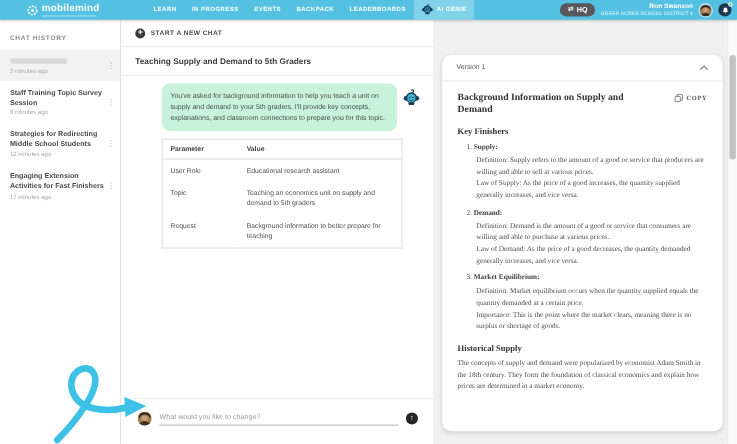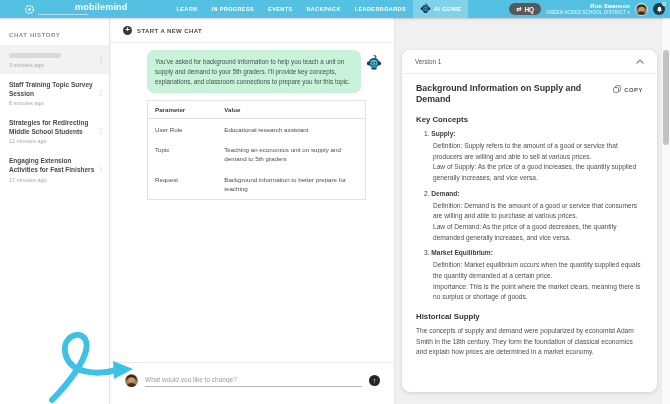--- a/index.html
+++ b/index.html
@@ -13,21 +13,21 @@
   *{margin:0;padding:0;box-sizing:border-box;}
   body{font-family:"Liberation Sans",sans-serif;background:#fff;}
   .app{position:relative;width:670px;height:404px;overflow:hidden;background:#fff;}
 
   
   .navbar{position:absolute;top:0;left:0;right:0;height:18px;background:var(--navbar_bg);
     display:flex;align-items:center;z-index:30;box-shadow:0 1px 2px rgba(0,0,0,.18);}
   .brand{display:flex;align-items:center;gap:3px;margin-left:24px;cursor:pointer;}
   .brand-icon svg{display:block;}
   .brand-txt{display:flex;flex-direction:column;}
-  .brand-name{color:#fff;font-size:9px;font-weight:700;letter-spacing:.2px;line-height:9px;margin-left:37px;}
+  .brand-name{color:#fff;font-size:9px;font-weight:700;letter-spacing:.2px;line-height:9px;}
   .brand-tagline{width:50px;height:1.5px;background:rgba(255,255,255,.55);margin-top:1.5px;border-radius:1px;}
   .nav-items{display:flex;align-items:stretch;height:18px;margin-left:42px;}
   .nav-item{display:flex;align-items:center;padding:0 7px;font-size:5.5px;font-weight:700;
     color:#fff;letter-spacing:.4px;cursor:pointer;gap:3px;}
   .nav-item.active{background:rgba(255,255,255,.26);}
   .nav-right{margin-left:auto;display:flex;align-items:center;gap:5px;margin-right:5px;}
   .hq-pill{background:var(--hq_bg);color:#fff;border-radius:8px;height:12px;padding:0 7px;
     display:flex;align-items:center;gap:3px;font-size:6.5px;font-weight:700;cursor:pointer;}
   .hq-swap{font-size:6px;line-height:6px;}
   .user-block{text-align:right;color:#fff;cursor:pointer;line-height:1.2;}
@@ -79,21 +79,21 @@
     align-items:center;justify-content:center;font-size:7px;line-height:7px;cursor:pointer;flex:0 0 auto;}
 
   
   .result-area{position:absolute;top:18px;left:394px;right:0;bottom:0;background:#f0f0f0;border-left:1px solid #e4e4e4;}
   .result-card{position:absolute;top:32px;left:7px;right:13px;bottom:12px;background:#fff;border-radius:8px;
     box-shadow:0 1px 4px rgba(0,0,0,.14);display:flex;flex-direction:column;overflow:hidden;}
   .version-header{display:flex;align-items:center;justify-content:space-between;padding:8px 13px;
     border-bottom:1px solid #ececec;cursor:pointer;}
   .version-label{font-size:6.3px;color:#555;}
   .chevron svg{display:block;}
-  .result-content{flex:1;padding:9px 14px 10px;overflow:hidden;}
+  .result-content{flex:1;padding:9px 14px 10px;overflow:hidden;font-family:Liberation Serif, serif;}
   .result-title-row{display:flex;justify-content:space-between;align-items:flex-start;gap:6px;}
   .result-title{font-size:8.8px;font-weight:700;color:#333;line-height:1.3;max-width:170px;}
   .copy-btn{display:flex;align-items:center;gap:3px;font-size:5.8px;font-weight:600;color:#555;
     letter-spacing:.6px;cursor:pointer;margin-top:2px;flex:0 0 auto;}
   .section-heading{font-size:7.8px;font-weight:700;color:#333;margin-top:9px;}
   .concept{margin-top:6px;}
   .concept-head{font-size:6.6px;color:#3d3d3d;margin-left:8px;}
   .concept-term{font-weight:700;}
   .concept-body{font-size:6.6px;color:#4e4e4e;line-height:1.62;margin:4px 0 0 17px;white-space:pre-line;}
   .historical-text{font-size:6.6px;color:#4e4e4e;line-height:1.62;margin-top:5px;}
@@ -220,20 +220,21 @@
       </div>
       <div class="kebab">⋮</div>
     </div>
   </div>
 
   <div class="chat-panel">
     <div class="new-chat-row">
       <span class="plus-circle">+</span>
       <span class="new-chat-label">START A NEW CHAT</span>
     </div>
+    <div class="chat-title-row">Teaching Supply and Demand to 5th Graders</div>
 
     <div class="chat-body">
       <div class="bubble-row">
         <div class="bubble">You've asked for background information to help you teach a unit on supply and demand to your 5th graders. I'll provide key concepts, explanations, and classroom connections to prepare you for this topic.</div>
         <span class="genie-avatar">
           <svg viewBox="0 0 20 20">
               <path d="M10 1 c2.8 -0.5 3.2 2.3 1.2 2.9" stroke="#1d4057" stroke-width="1.3" fill="none" stroke-linecap="round"></path>
               <circle cx="3.8" cy="10.5" r="2.7" fill="#1d4057"></circle>
               <circle cx="16.2" cy="10.5" r="2.7" fill="#1d4057"></circle>
               <circle cx="10" cy="9.8" r="6.2" fill="#1d4057"></circle>
@@ -304,21 +305,21 @@
             <span>
               <svg width="8" height="8" viewBox="0 0 10 10">
                   <rect x="3.2" y="0.8" width="6" height="7" rx="1" fill="none" stroke="#666" stroke-width="1"></rect>
                   <rect x="0.8" y="3.2" width="6" height="6" rx="1" fill="#fff" stroke="#666" stroke-width="1"></rect>
                 </svg>
             </span>
             <span>COPY</span>
           </div>
         </div>
 
-        <div class="section-heading">Key Concepts</div>
+        <div class="section-heading">Key Finishers</div>
 
         <div class="concept">
           <div class="concept-head">
             <span>1.</span>
             <span class="concept-term">Supply:</span>
           </div>
           <div class="concept-body">Definition: Supply refers to the amount of a good or service that producers are willing and able to sell at various prices.
 Law of Supply: As the price of a good increases, the quantity supplied generally increases, and vice versa.</div>
         </div>
 

